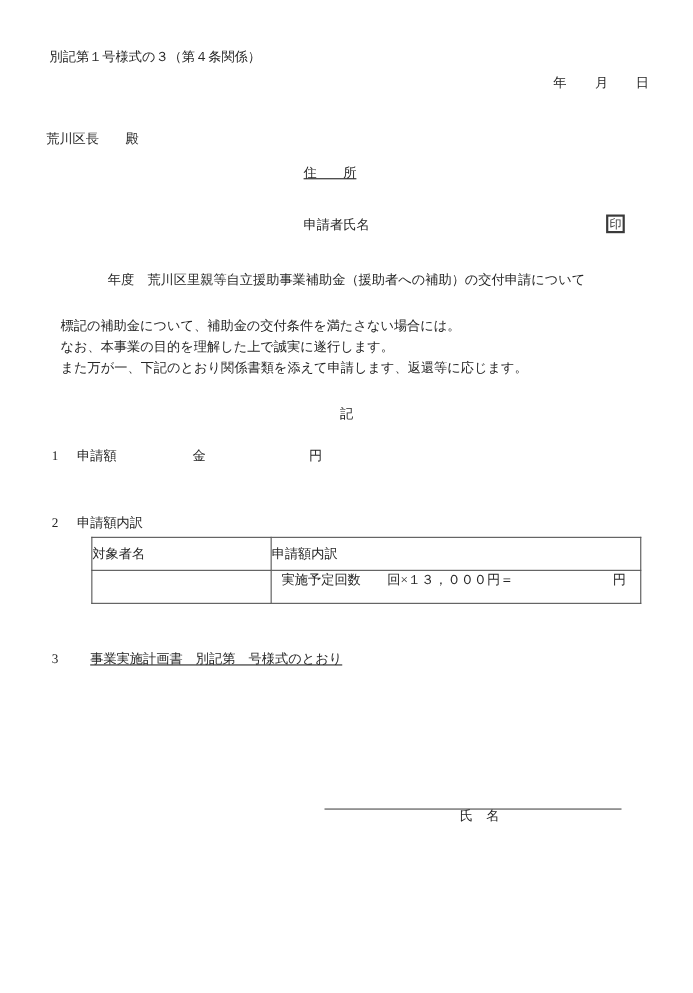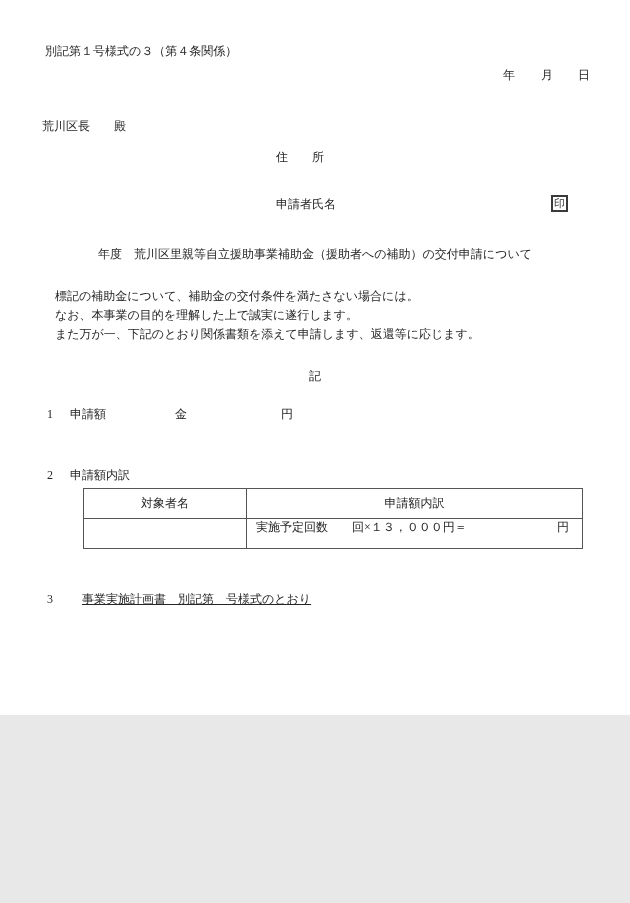--- a/index.html
+++ b/index.html
@@ -3,21 +3,21 @@
 <meta charset="utf-8">
 <style>
   html, body {
     margin: 0;
     padding: 0;
     background: #e8e8e8;
   }
   .page {
     position: relative;
     width: 630px;
-    height: 715px;
+    height: 903px;
     margin: 0 auto;
     background: #ffffff;
     font-family: "Liberation Serif", "DejaVu Serif", serif;
     font-size: 12px;
     color: #262626;
     overflow: hidden;
   }
   .abs {
     position: absolute;
     white-space: pre;
@@ -61,21 +61,21 @@
     color: #262626;
     table-layout: fixed;
   }
   table.breakdown td, table.breakdown th {
     border: 1px solid #555;
     height: 29px;
     padding: 0;
     font-weight: normal;
   }
   .col-target { width: 162px; }
-  .th-center { text-align: center; vertical-align: middle; }
+  .th-center { vertical-align: middle; }
   .formula-cell {
     display: flex;
     align-items: flex-start;
     padding: 0 13px 0 9px;
     height: 29px;
     white-space: pre;
   }
   .formula-unit { margin-left: auto; }
   .underline-field {
     position: absolute;
@@ -94,21 +94,21 @@
   <div class="abs" style="left:45px; top:44px;">別記第１号様式の３（第４条関係）</div>
 
   <div>
     <span class="abs" style="left:503px; top:68px;">年</span>
     <span class="abs" style="left:541px; top:68px;">月</span>
     <span class="abs" style="left:578px; top:68px;">日</span>
   </div>
 
   <div class="abs" style="left:42px; top:109px;margin-top:10px;">荒川区長　　殿</div>
 
-  <div class="abs" style="left:276px; top:150px;">住　　所</div>
+  <div class="abs" style="left:276px; top:150px;text-decoration:underline;">住　　所</div>
 
   <div class="abs" style="left:276px; top:197px;">申請者氏名</div>
   <div class="seal-box">
     <span>印</span>
   </div>
 
   <div class="doc-title">年度　荒川区里親等自立援助事業補助金（援助者への補助）の交付申請について</div>
 
   <div>
     <div class="abs" style="left:55px; top:289px;">標記の補助金について、補助金の交付条件を満たさない場合には。</div>

